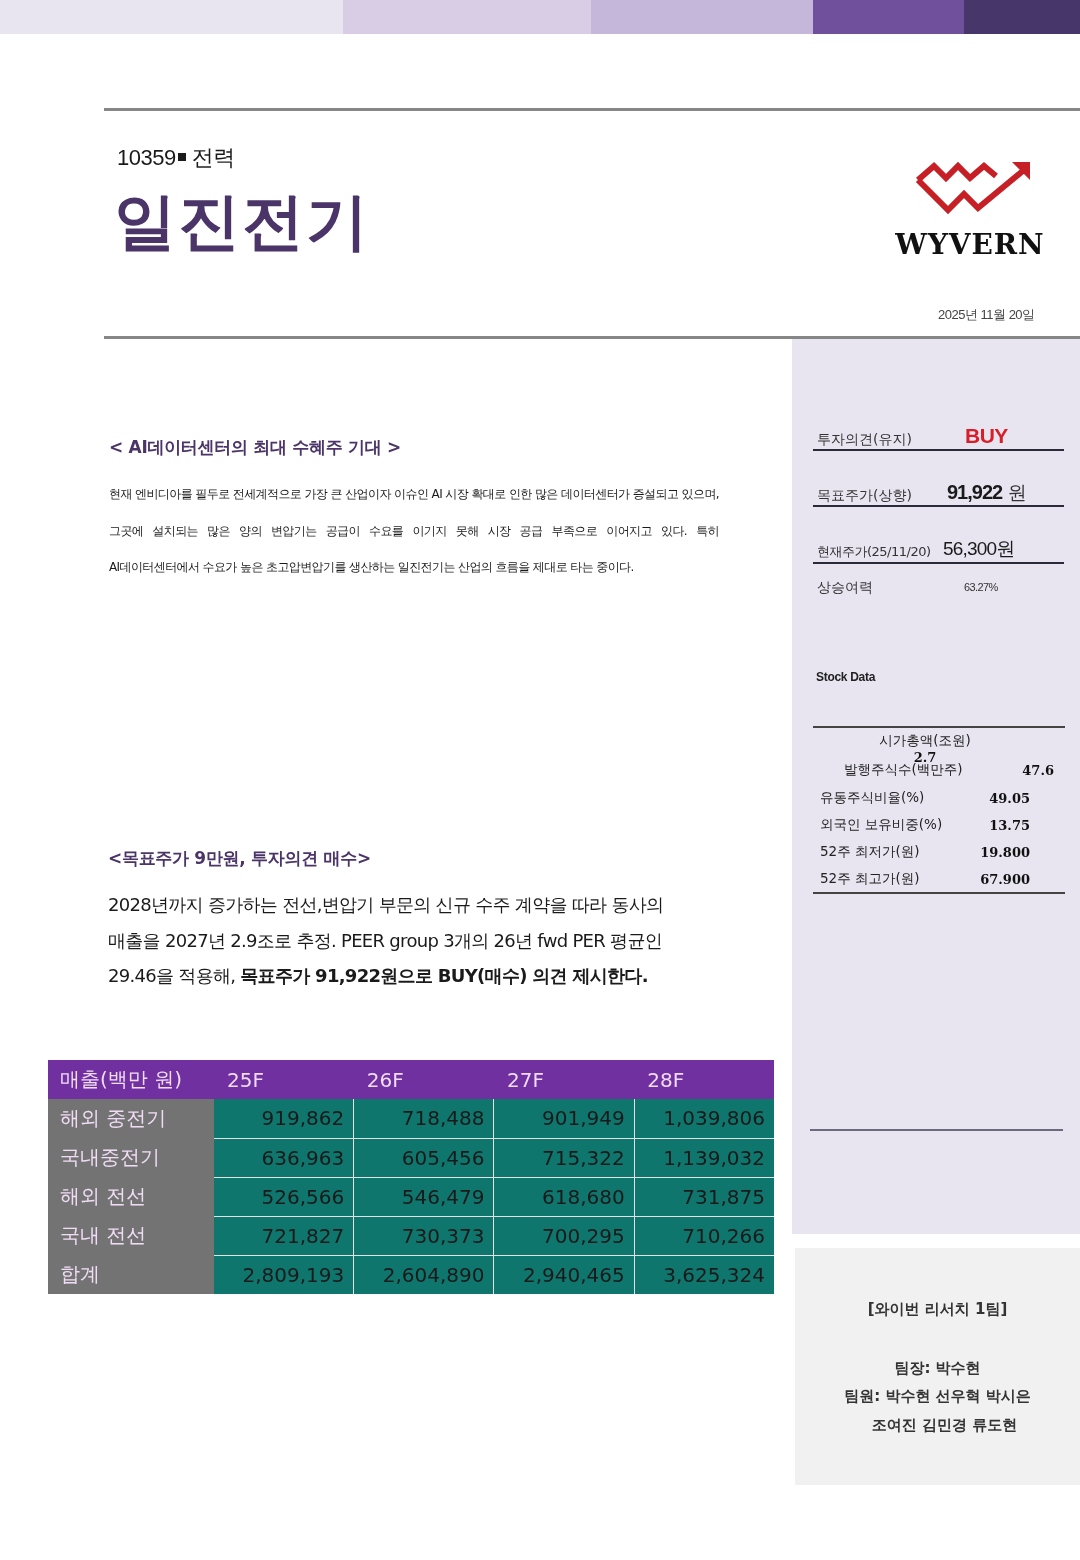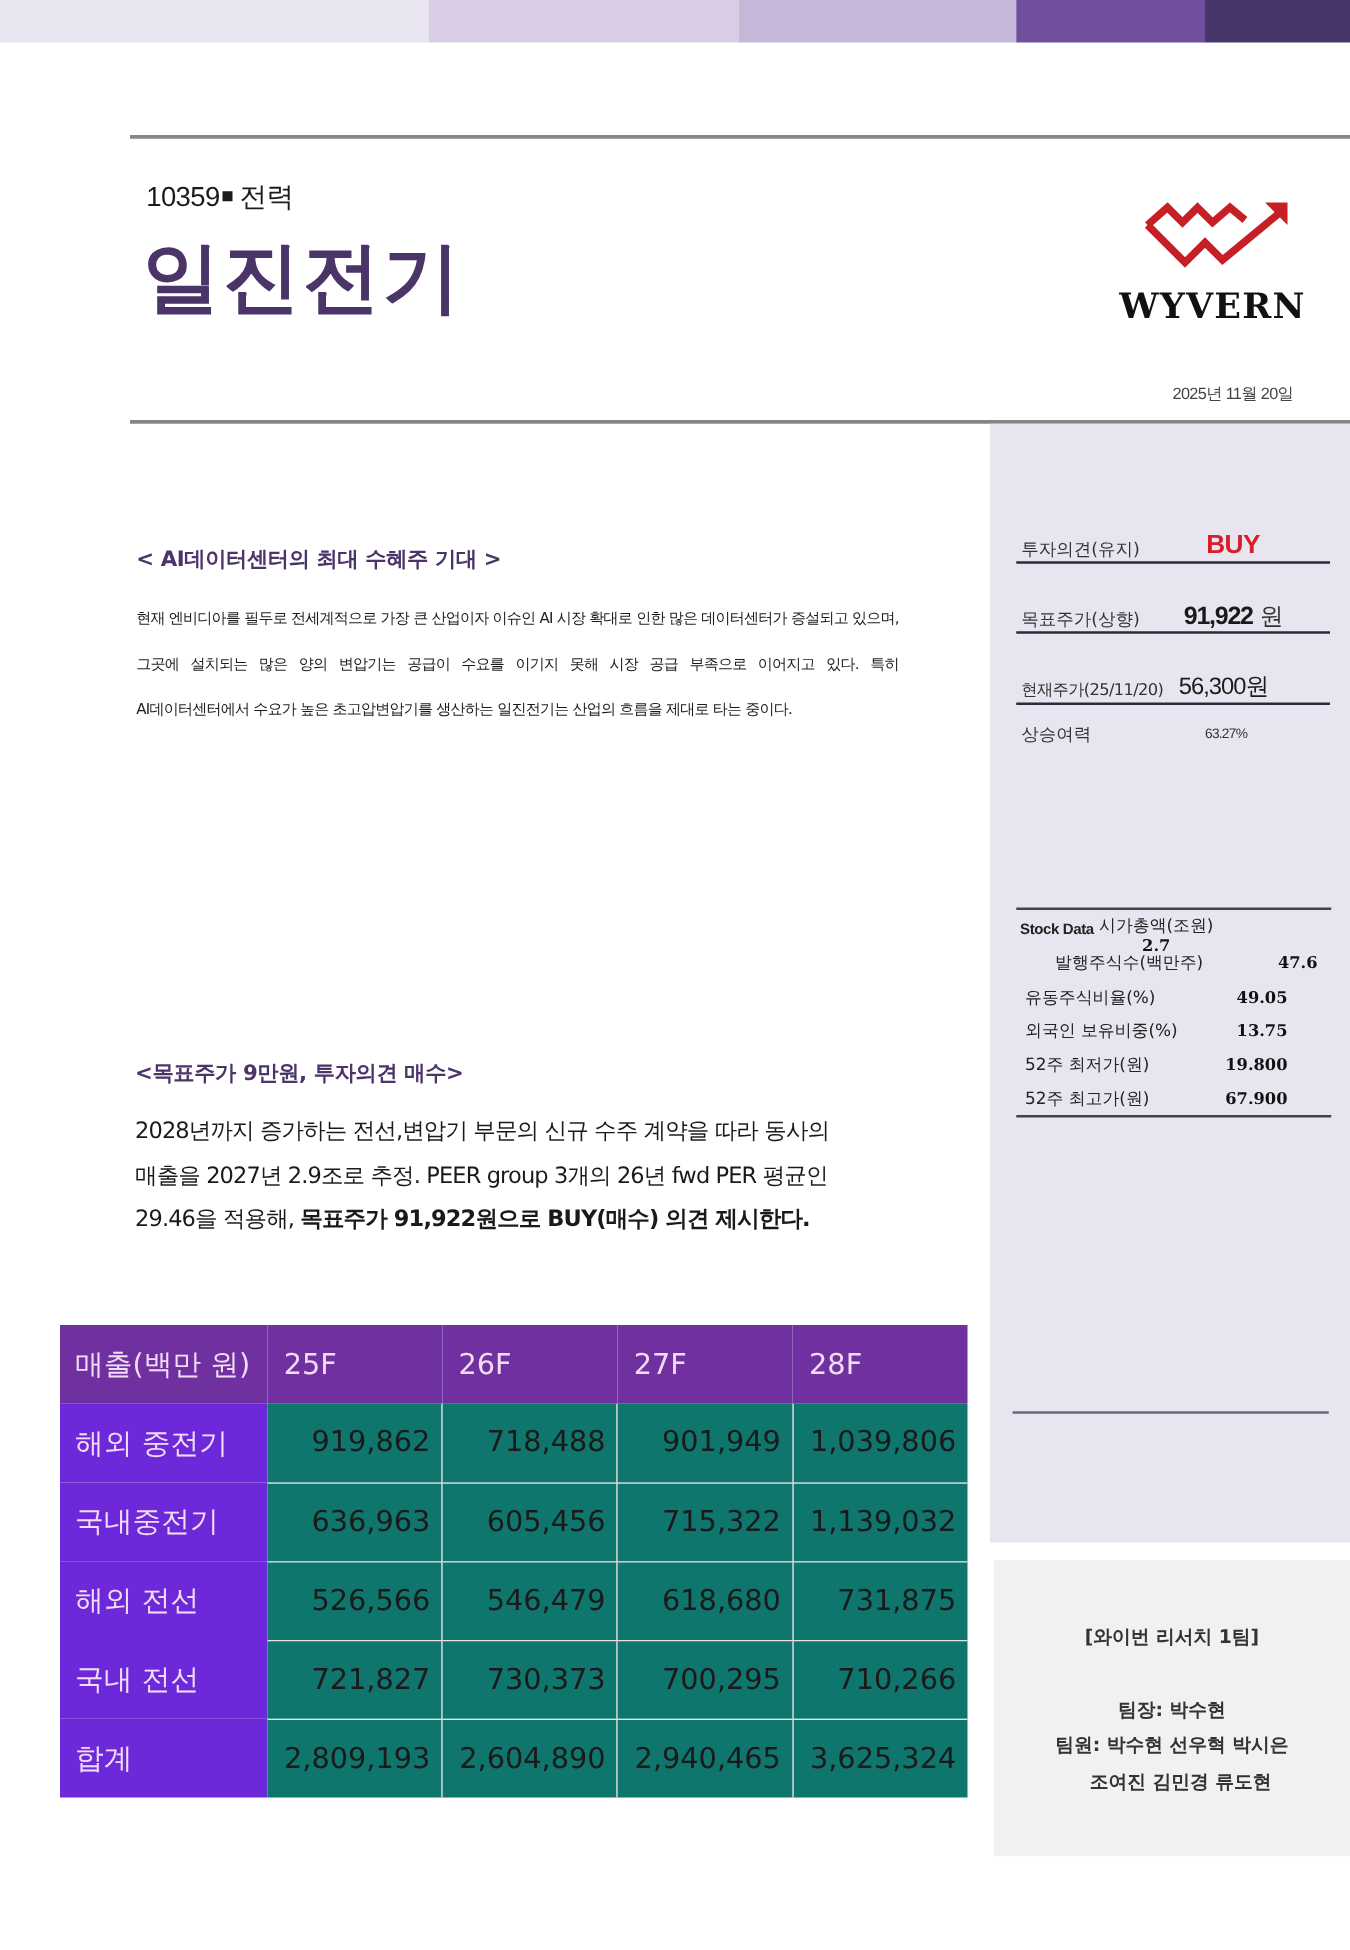--- a/index.html
+++ b/index.html
@@ -22,44 +22,44 @@
   .logo .wordmark { position: absolute; left: 0; top: 70px; width: 156px; text-align: center; font-family: "DejaVu Serif", serif; font-weight: bold; font-size: 28px; color: #111; letter-spacing: 1px; }
   .date { position: absolute; left: 938px; top: 306px; font-size: 13px; color: #444; font-family: "Liberation Sans", sans-serif; letter-spacing: -0.5px; }
 
   
   .sidebar { position: absolute; left: 792px; top: 339px; width: 288px; height: 895px; background: #e8e5f0; }
   .kv { position: absolute; left: 813px; width: 250px; font-family: "DejaVu Sans", sans-serif; }
   .kv .label { position: absolute; left: 4px; font-size: 14px; color: #333; }
   .kv .val { position: absolute; font-family: "Liberation Sans", sans-serif; }
   .kv .underline { position: absolute; left: 0; width: 251px; height: 1.5px; background: #2a2a3a; }
 
-  .stock-title { position: absolute; left: 816px; top: 736px; font-size: 12px; font-weight: bold; color: #222; font-family: "Liberation Sans", sans-serif; letter-spacing: -0.3px; }
+  .stock-title { position: absolute; left: 816px; top: 670px; font-size: 12px; font-weight: bold; color: #222; font-family: "Liberation Sans", sans-serif; letter-spacing: -0.3px; }
   .stock-rule { position: absolute; left: 813px; width: 252px; height: 1.5px; background: #444; }
   .stock-row { position: absolute; left: 820px; width: 210px; height: 26px; display: flex; justify-content: space-between; align-items: center; }
   .stock-row .sl { font-size: 13.5px; color: #222; }
   .stock-row .sv { font-family: "DejaVu Serif", serif; font-weight: bold; font-size: 13px; color: #111; }
   .side-bottom-rule { position: absolute; left: 810px; top: 1129px; width: 253px; height: 1.5px; background: #6b6880; }
 
   
   .team { position: absolute; left: 795px; top: 1248px; width: 285px; height: 237px; background: #f1f1f1; text-align: center; color: #333; font-weight: bold; font-size: 15px; }
   .team .t-title { position: absolute; left: 0; width: 100%; top: 52px; }
   .team .t-line { position: absolute; left: 0; width: 100%; }
 
   
   .section-title { position: absolute; left: 109px; font-size: 17px; font-weight: bold; color: #4a3468; font-family: "DejaVu Sans", sans-serif; letter-spacing: -0.3px; }
   .para { position: absolute; left: 109px; width: 610px; font-size: 12px; line-height: 36.5px; color: #1a1a1a; font-family: "DejaVu Sans", sans-serif; letter-spacing: -0.6px; word-break: keep-all; text-align: justify; }
   .para2 { position: absolute; left: 108px; width: 610px; font-size: 18px; line-height: 35.5px; color: #1a1a1a; font-family: "DejaVu Sans", sans-serif; letter-spacing: -0.7px; word-break: keep-all; }
   .para2 b { font-weight: bold; }
 
   
   .tbl { position: absolute; left: 48px; top: 1060px; width: 726px; border-collapse: collapse; font-family: "DejaVu Sans", sans-serif; }
-  .tbl td, .tbl th { height: 34.8px; font-size: 23px; font-weight: normal; padding: 16px 9px; white-space: nowrap; }
+  .tbl td, .tbl th { height: 34.8px; font-size: 20px; font-weight: normal; padding: 6px 9px; white-space: nowrap; }
   .tbl thead th { background: #7030a0; color: #f0dcf5; text-align: left; padding-left: 13px; }
   .tbl thead th.first { padding-left: 12px; }
-  .tbl tbody th { background: #6d28d9; color: #f0dcf5; text-align: left; padding-left: 12px; width: 166px; }
+  .tbl tbody th { background: #737373; color: #f0dcf5; text-align: left; padding-left: 12px; width: 166px; }
   .tbl tbody td { background: #0f766e; color: #1a1a1a; text-align: right; border-right: 1px solid #e2e2e2; border-bottom: 1px solid #e2e2e2; }
   .tbl tbody tr:last-child td { border-bottom: none; }
   .tbl tbody td:last-child { border-right: none; }
 </style>
 </head>
 <body>
 
 <div class="topbar">
   <div class="seg" style="width:343px;background:#e8e5f1"></div>
   <div class="seg" style="width:248px;background:#d8cde5"></div>

